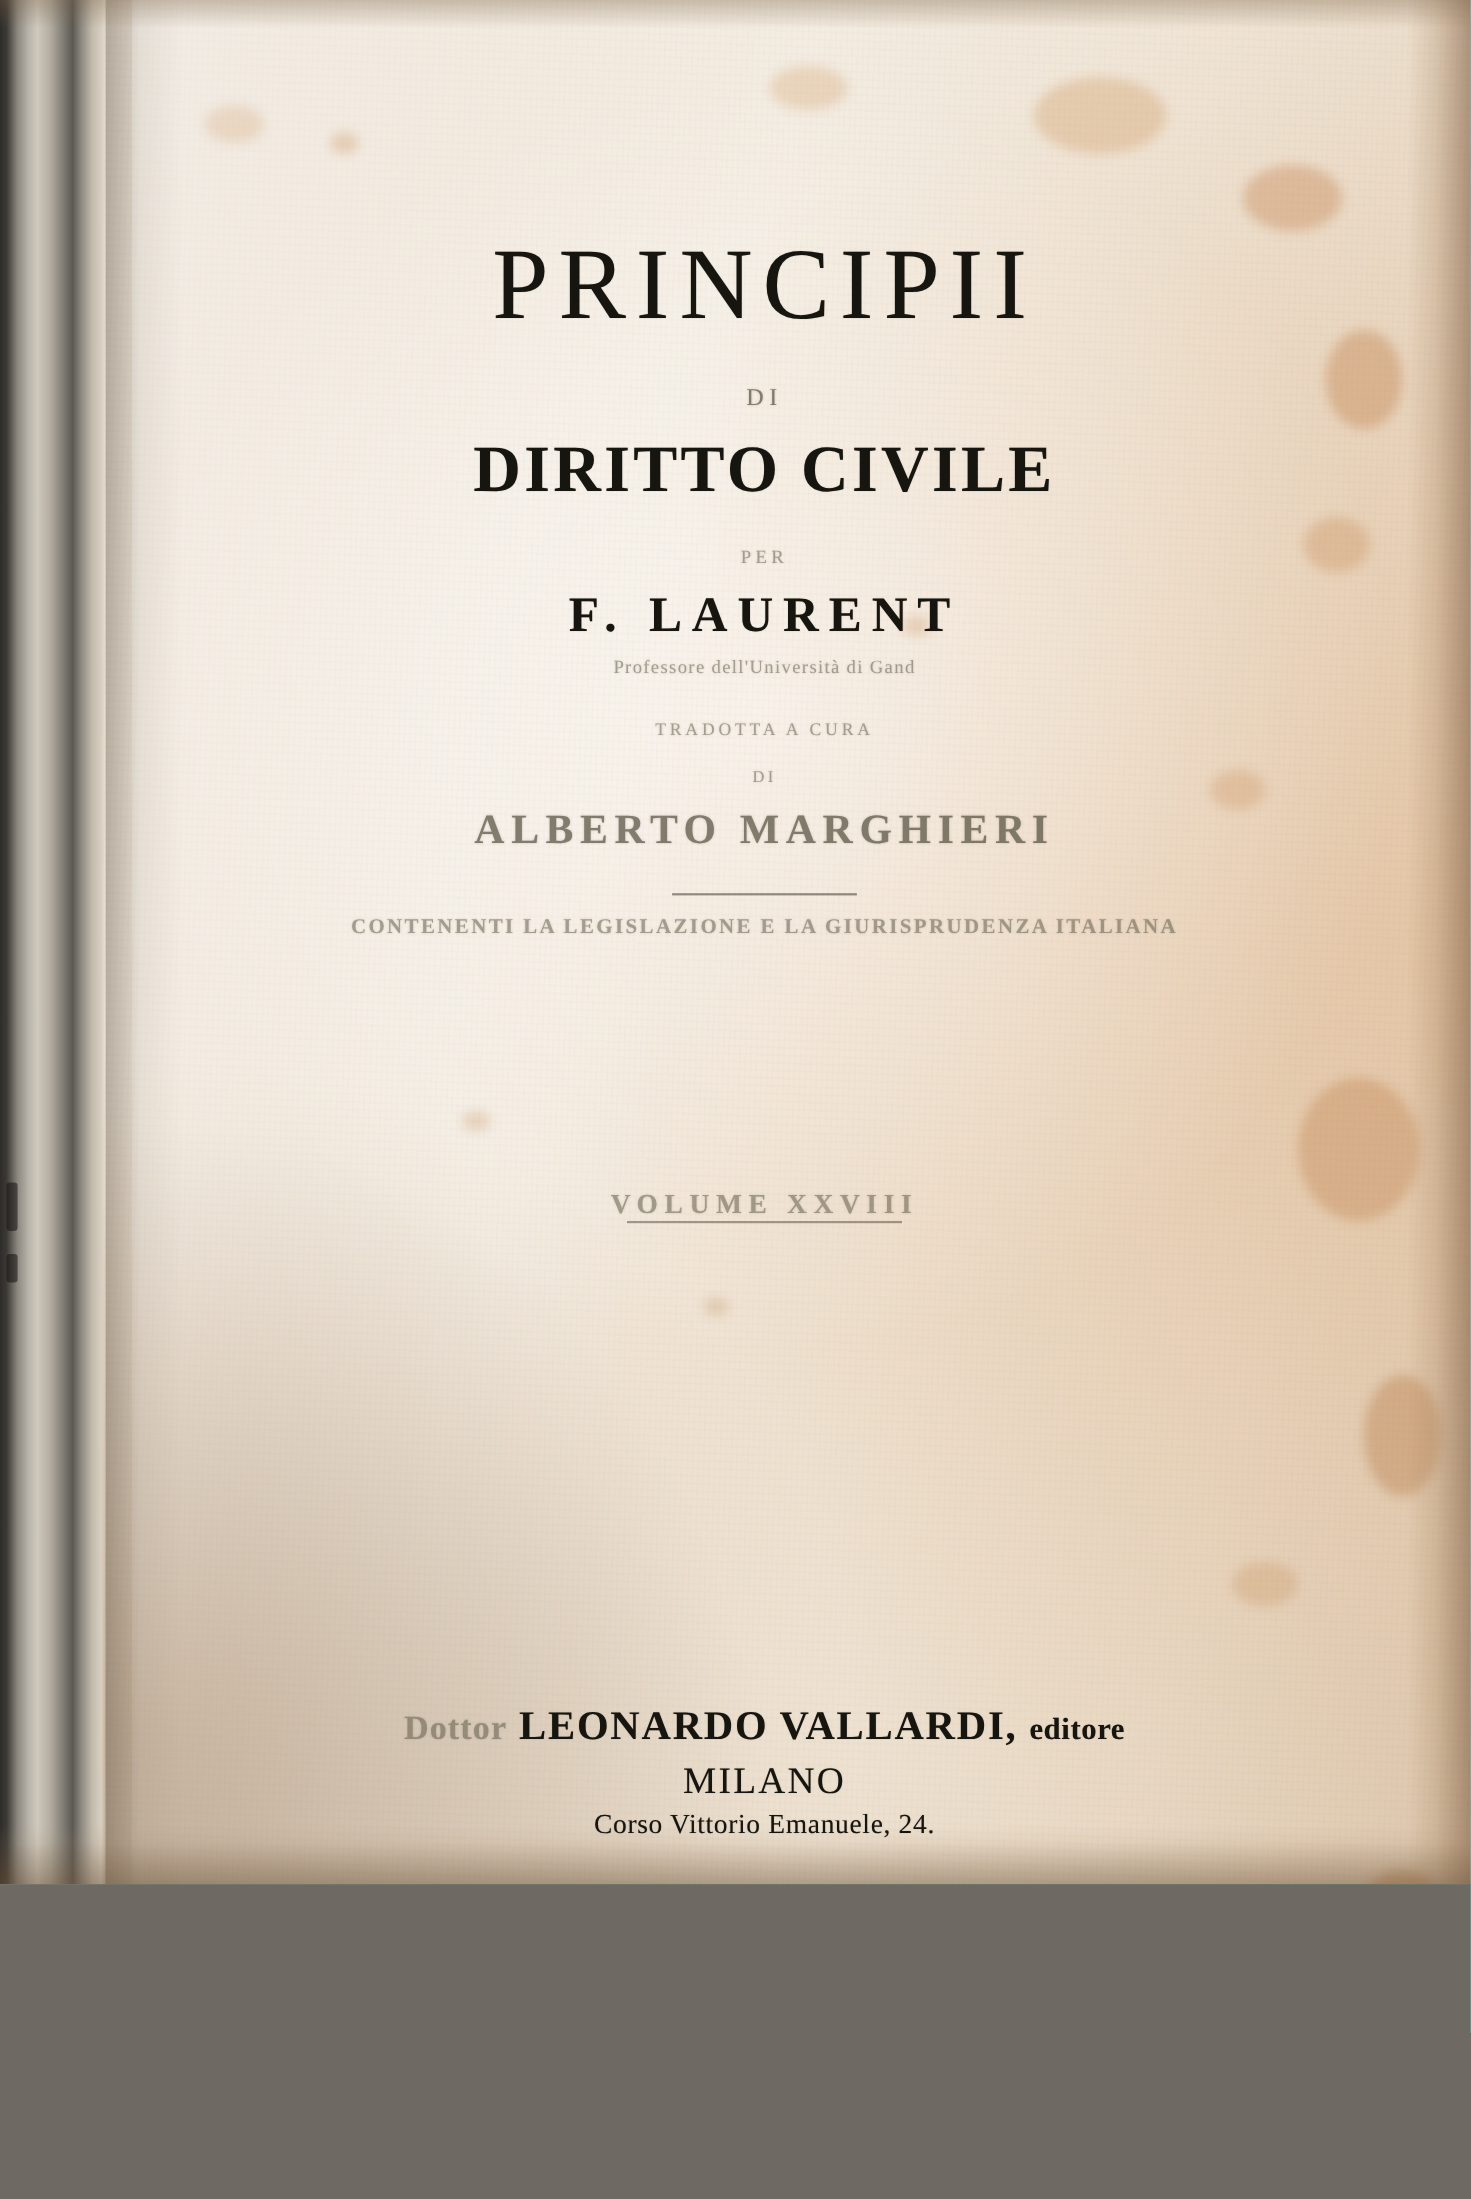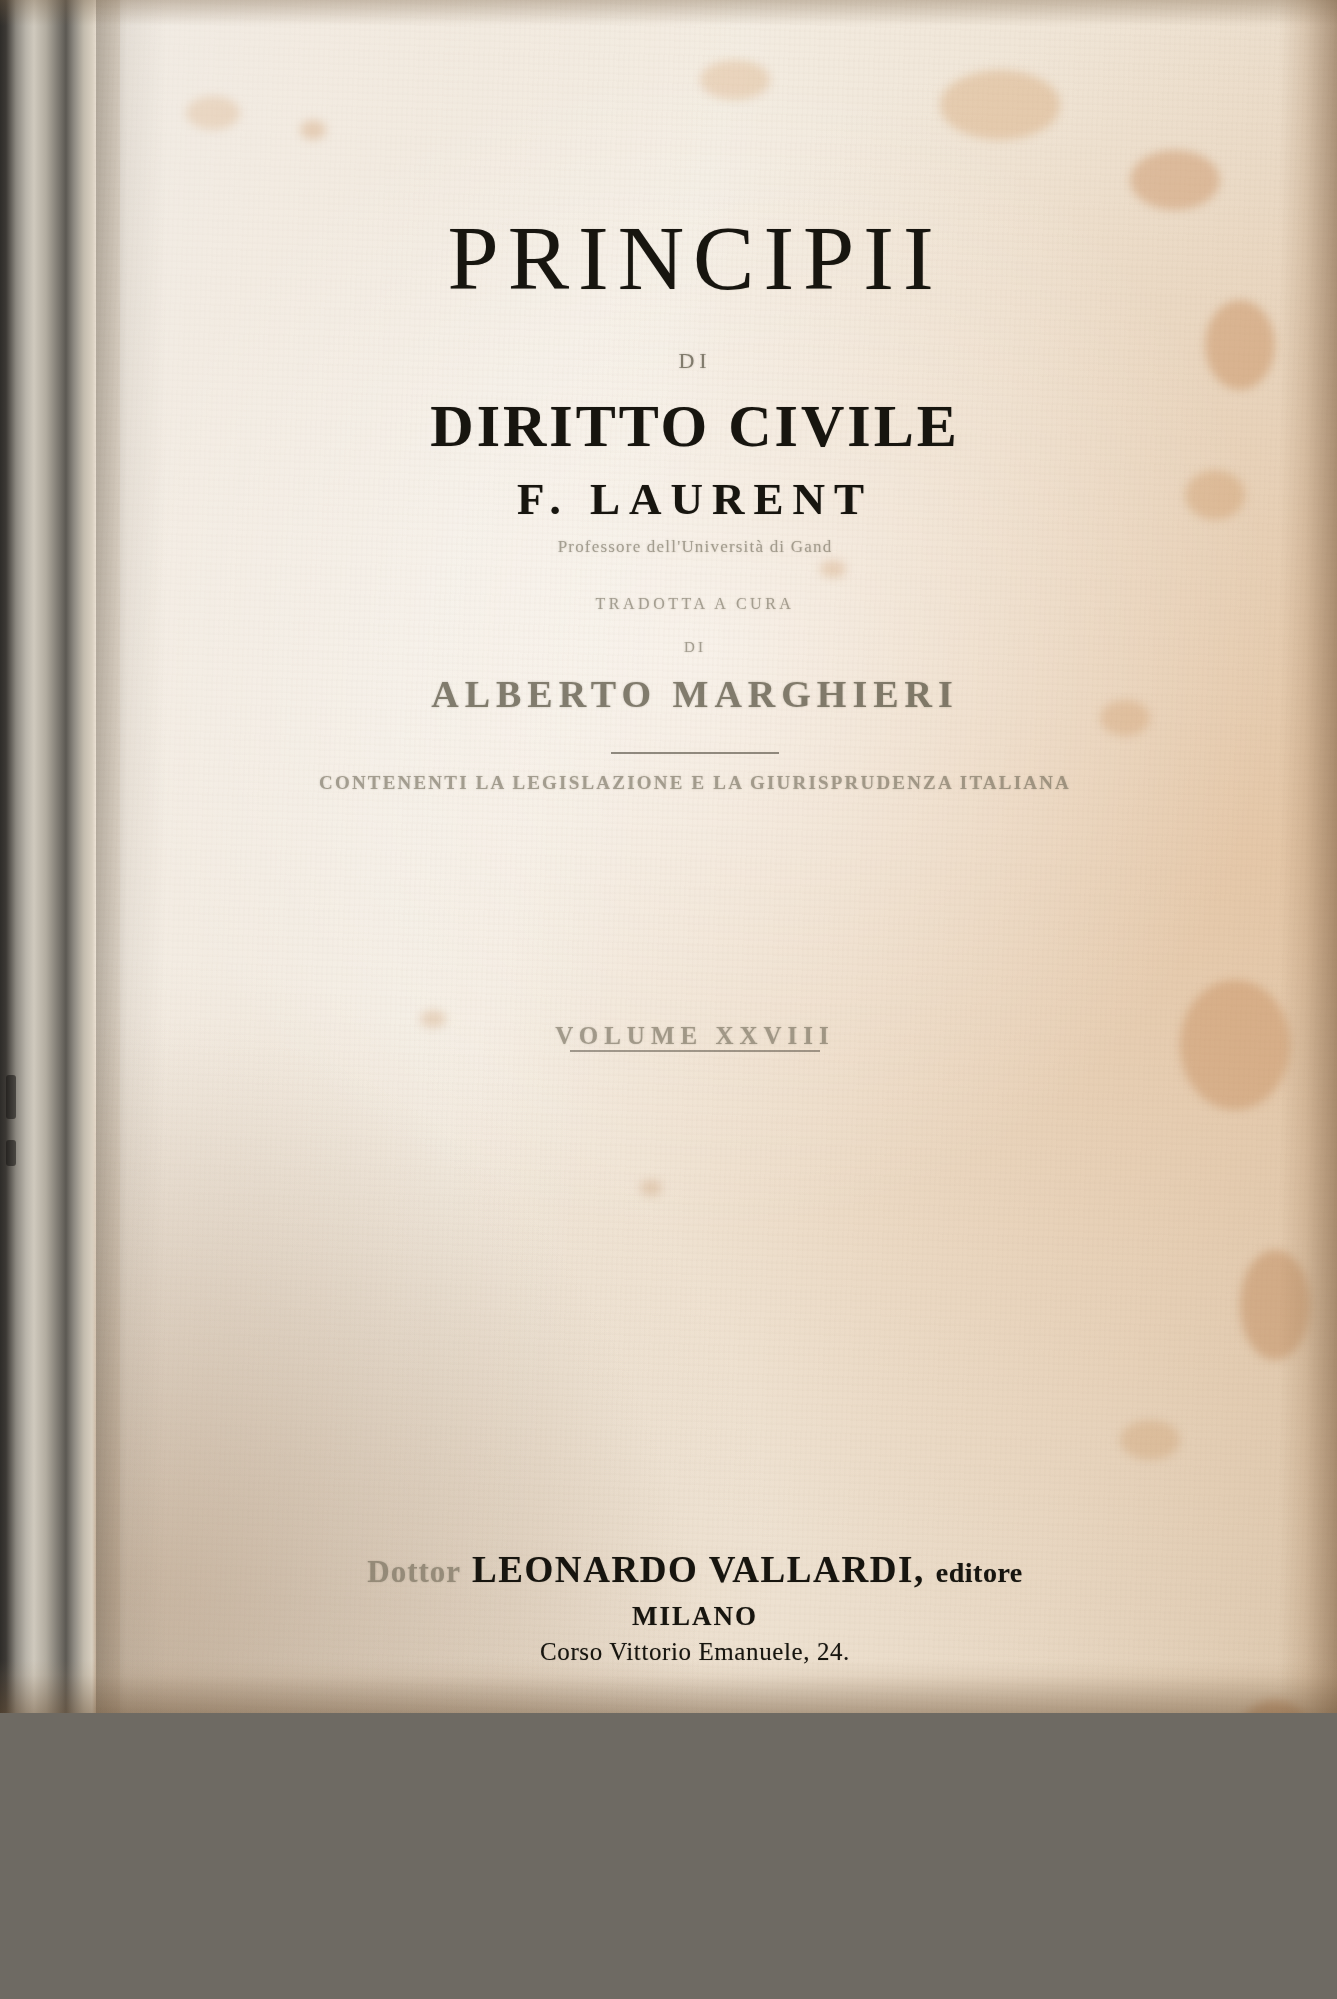--- a/index.html
+++ b/index.html
@@ -218,22 +218,22 @@
     font-size: 31px;
     letter-spacing: 1px;
     text-align: center;
   }
   .t-publisher .editore {
     font-size: 28px;
     letter-spacing: 0.5px;
   }
   .t-city {
     margin-top: 10px;
-    font-size: 27px;
-    font-weight: 700;
+    font-size: 34px;
+    font-weight: 400;
     letter-spacing: 2px;
   }
   .t-address {
     margin-top: 6px;
     font-size: 25px;
     letter-spacing: 0.6px;
   }
   .glare {
     position: absolute;
     left: 120px;
@@ -291,20 +291,21 @@
   <div class="top-edge"></div>
 
   <div class="content">
 
     <div class="t-principii ink">PRINCIPII</div>
 
     <div class="t-di faded">DI</div>
 
     <div class="t-diritto ink">DIRITTO CIVILE</div>
 
+    <div class="t-per very-faded">PER</div>
 
     <div class="t-author ink">F. LAURENT</div>
 
     <div class="t-authorsub very-faded">Professore dell'Università di Gand</div>
 
 
     <div class="t-transl very-faded">TRADOTTA A CURA</div>
 
     <div class="t-di2 very-faded">DI</div>
 

